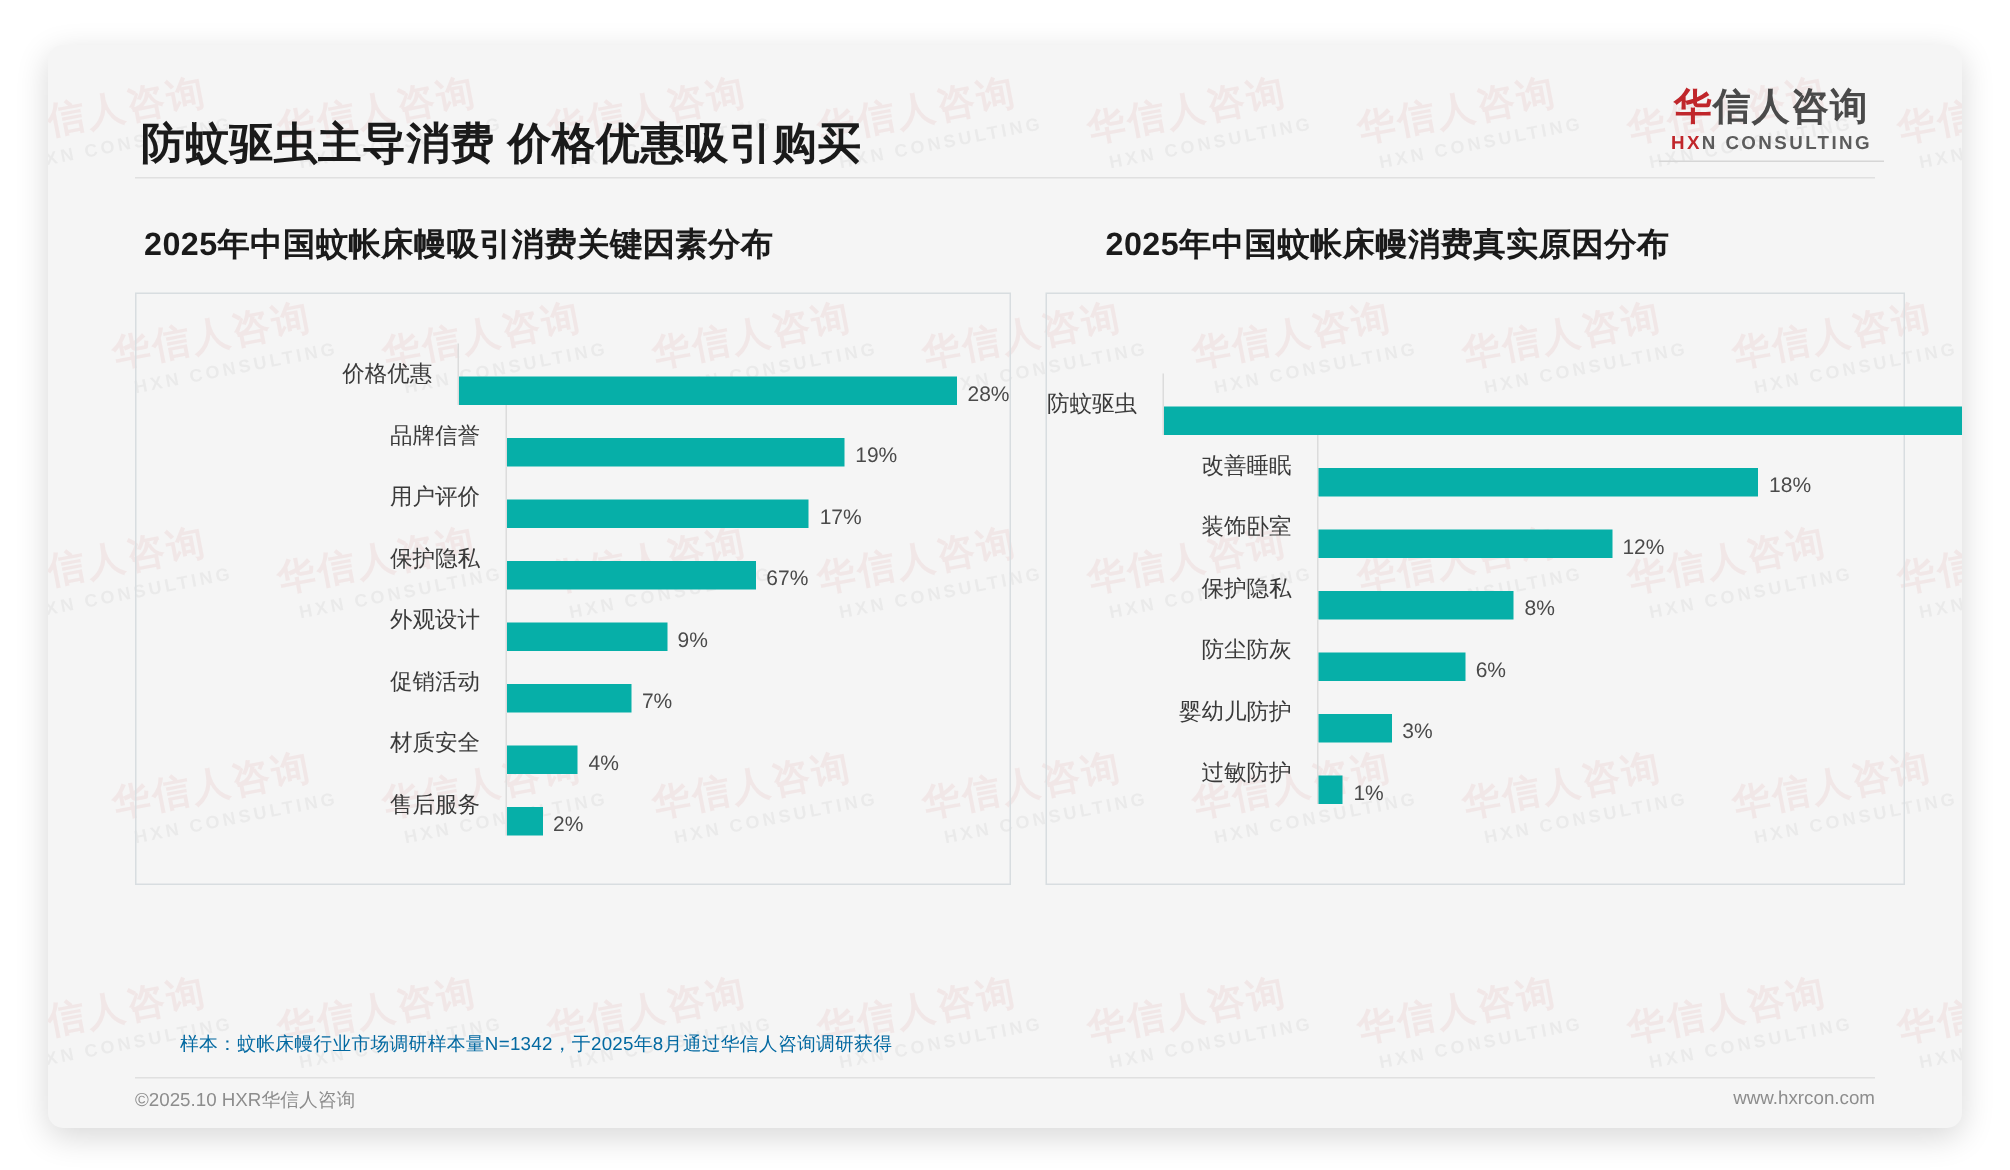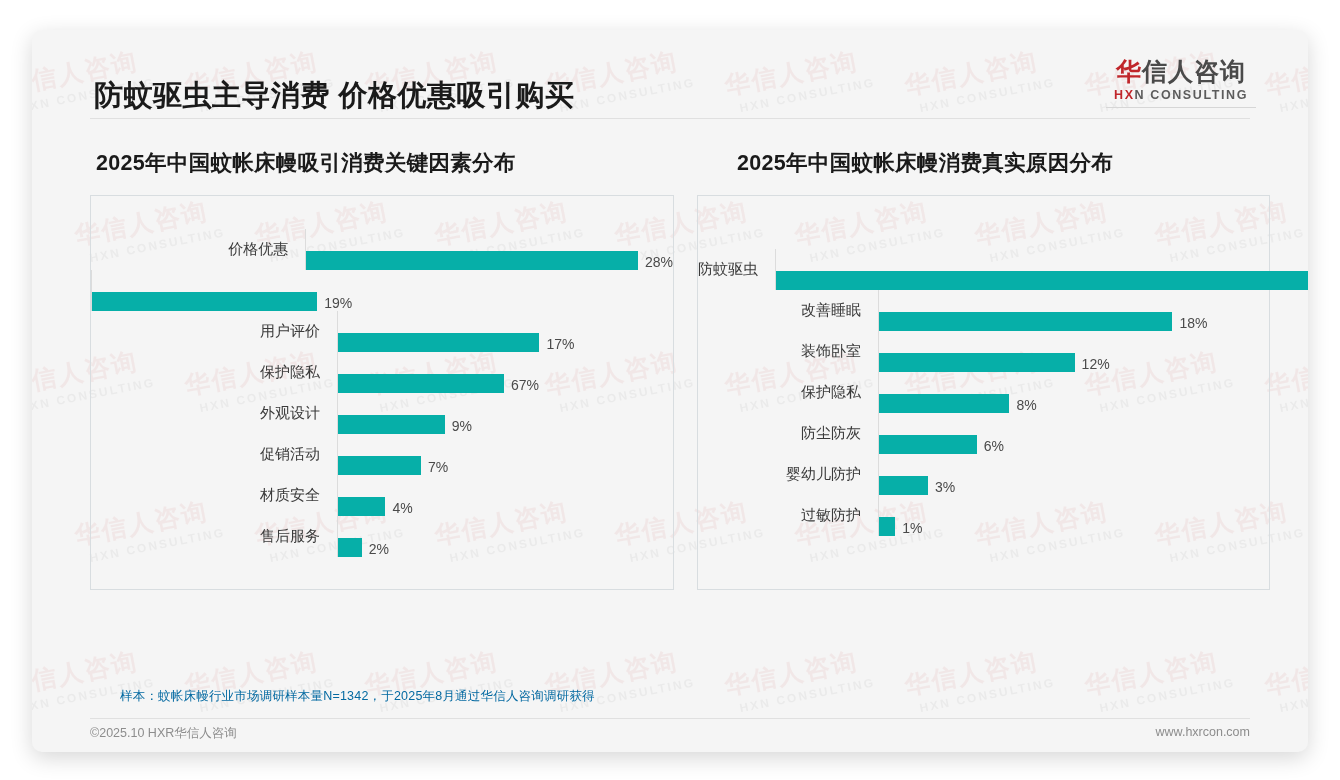--- a/index.html
+++ b/index.html
@@ -407,20 +407,21 @@
       <div class="panel">
         <div class="bars" id="bars-0">
             <div class="row">
               <div class="row-label">价格优惠</div>
               <div class="track">
                 <div class="bar" style="width: 331.8px; background: rgb(6, 175, 168);"></div>
                 <div class="bar-value">28%</div>
               </div>
             </div>
             <div class="row">
+              <div class="row-label">品牌信誉</div>
               <div class="track">
                 <div class="bar" style="width: 225.15px; background: rgb(6, 175, 168);"></div>
                 <div class="bar-value">19%</div>
               </div>
             </div>
             <div class="row">
               <div class="row-label">用户评价</div>
               <div class="track">
                 <div class="bar" style="width: 201.45px; background: rgb(6, 175, 168);"></div>
                 <div class="bar-value">17%</div>

